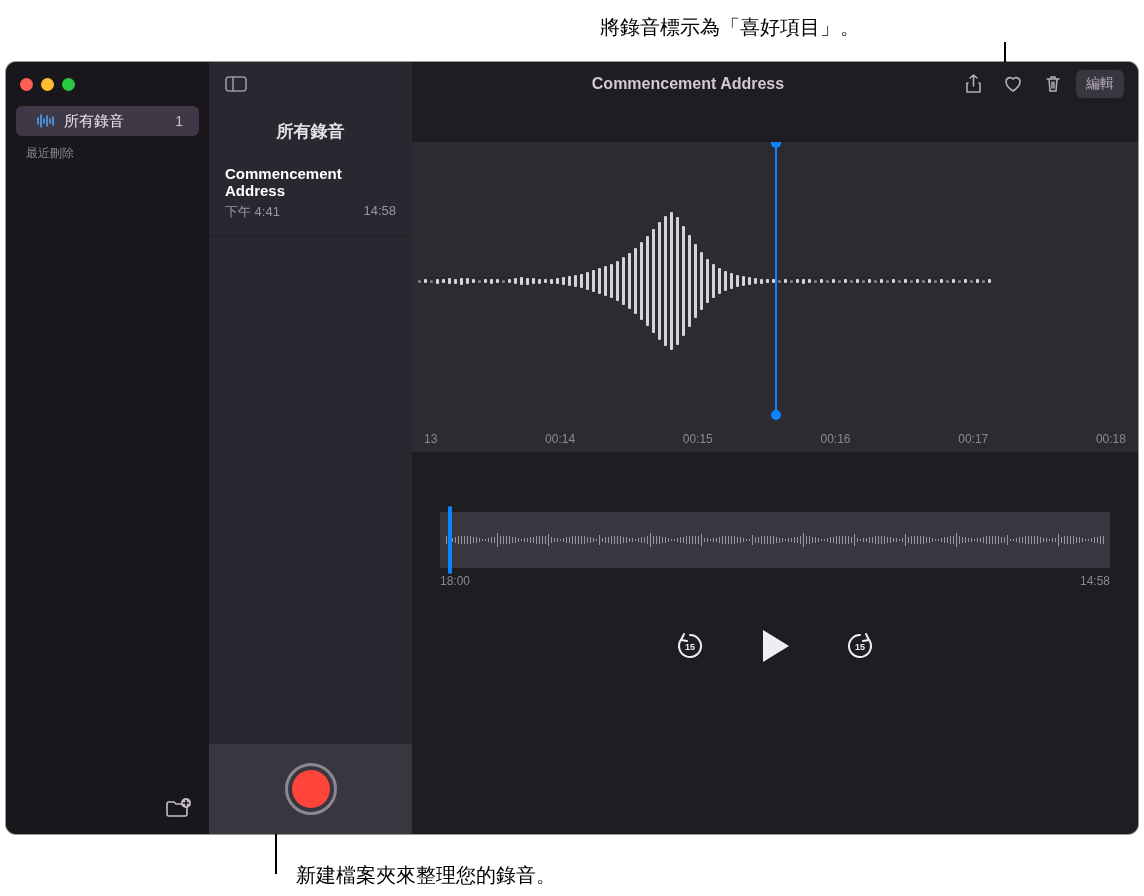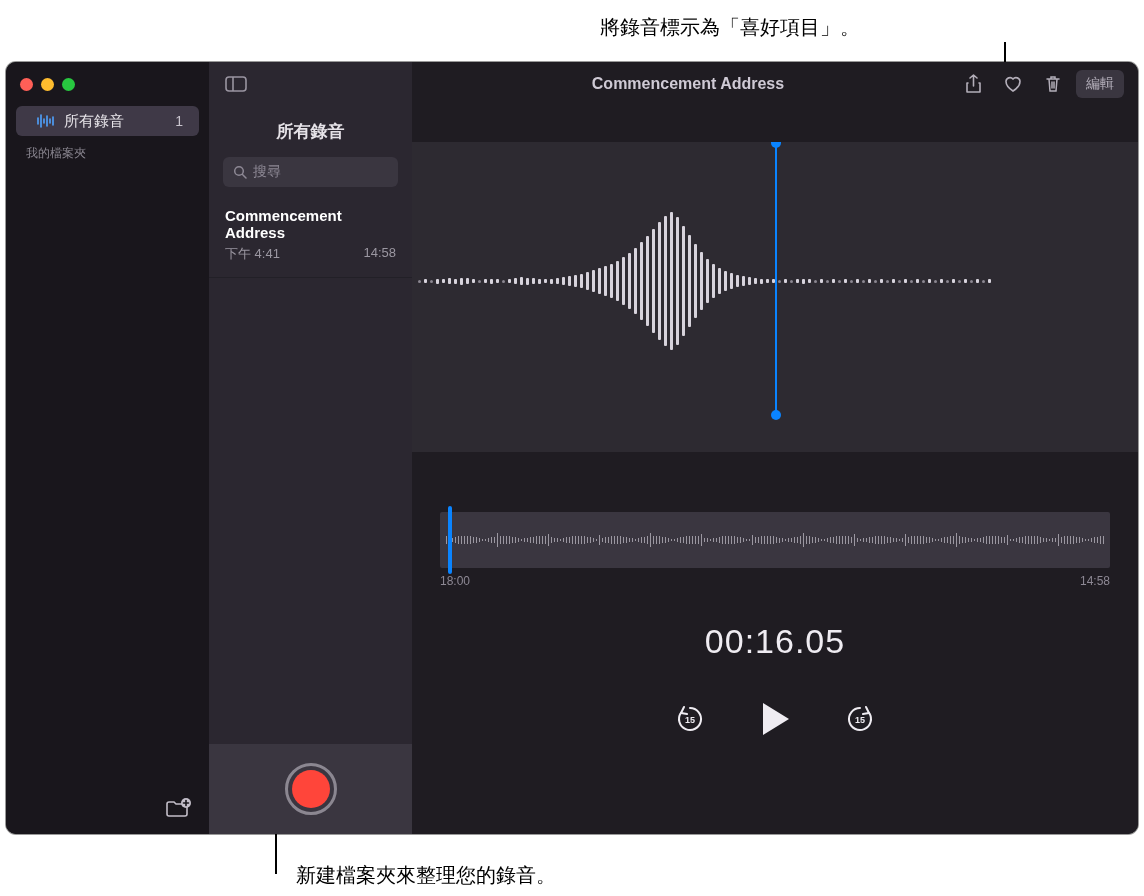--- a/index.html
+++ b/index.html
@@ -202,21 +202,21 @@
               <line x1="14" y1="5" x2="14" y2="9"></line>
               <line x1="17" y1="3" x2="17" y2="11"></line>
             </g>
           </svg>
       </span>
       <span class="sb-label">所有錄音</span>
       <span class="sb-count">1</span>
     </div>
 
 
-    <div class="sb-header">我的檔案夾</div>
+    <div class="sb-header">最近刪除</div>
 
 
     <div class="sidebar-spacer"></div>
     <div class="new-folder">
       <span class="new-folder-btn">
         <svg width="26" height="22" viewBox="0 0 26 22">
             <g fill="none" stroke="#c3bec9" stroke-width="1.6">
               <path d="M2 6a2 2 0 0 1 2-2h5l2 2h9a2 2 0 0 1 2 2v8a2 2 0 0 1-2 2H4a2 2 0 0 1-2-2z"></path>
             </g>
             <circle cx="21" cy="5" r="5" fill="#c3bec9"></circle>
@@ -233,29 +233,20 @@
     <div class="toolbar-row">
       <span class="sidebar-toggle">
         <svg width="22" height="16" viewBox="0 0 22 16">
             <rect x="1" y="1" width="20" height="14" rx="3" fill="none" stroke="#9a95a1" stroke-width="1.6"></rect>
             <line x1="8" y1="1" x2="8" y2="15" stroke="#9a95a1" stroke-width="1.6"></line>
           </svg>
       </span>
     </div>
     <div class="mid-title">所有錄音</div>
 
-    <div class="search">
-      <span>
-        <svg width="14" height="14" viewBox="0 0 14 14">
-            <circle cx="6" cy="6" r="4.3" fill="none" stroke="#8d8894" stroke-width="1.5"></circle>
-            <line x1="9.5" y1="9.5" x2="13" y2="13" stroke="#8d8894" stroke-width="1.5" stroke-linecap="round"></line>
-          </svg>
-      </span>
-      <span>搜尋</span>
-    </div>
 
     <div class="rec-item">
       <div class="rec-name">Commencement Address</div>
       <div class="rec-meta">
         <span>下午 4:41</span>
         <span>14:58</span>
       </div>
     </div>
 
     <div class="record-area">
@@ -388,20 +379,28 @@
             <div class="bar" style="height: 4px;"></div>
             <div class="dot-bar"></div>
             <div class="bar" style="height: 4px;"></div>
             <div class="dot-bar"></div>
             <div class="bar" style="height: 4px;"></div>
             <div class="dot-bar"></div>
             <div class="bar" style="height: 4px;"></div>
           </div>
       </div>
       <div class="playhead" style="left:50%;"></div>
+      <div class="timeline-labels">
+        <span>13</span>
+        <span>00:14</span>
+        <span>00:15</span>
+        <span>00:16</span>
+        <span>00:17</span>
+        <span>00:18</span>
+      </div>
     </div>
 
     <div class="overview">
       <div class="ov-wave" id="ov-wave">
           <div class="ov-bar" style="height: 8px;"></div>
           <div class="ov-bar" style="height: 3.48442px;"></div>
           <div class="ov-bar" style="height: 4.87655px;"></div>
           <div class="ov-bar" style="height: 6.08983px;"></div>
           <div class="ov-bar" style="height: 7.04883px;"></div>
           <div class="ov-bar" style="height: 7.69391px;"></div>
@@ -620,21 +619,20 @@
           <div class="ov-bar" style="height: 7.32785px;"></div>
           <div class="ov-bar" style="height: 7.8449px;"></div>
         </div>
       <div class="ov-playhead"></div>
     </div>
     <div class="ov-labels">
       <span>18:00</span>
       <span>14:58</span>
     </div>
 
-    <div class="big-time">00:16.05</div>
 
     <div class="transport">
       <span class="t-btn">
         <svg width="30" height="30" viewBox="0 0 30 30">
             <g fill="none" stroke="#efecf2" stroke-width="2" stroke-linecap="round">
               <path d="M15 4a11 11 0 1 1-9 4.7"></path>
               <path d="M9 3l-3 6 6 1" fill="none"></path>
             </g>
             <text x="15" y="19" text-anchor="middle" font-size="9" fill="#efecf2" font-weight="600">15</text>
           </svg>

